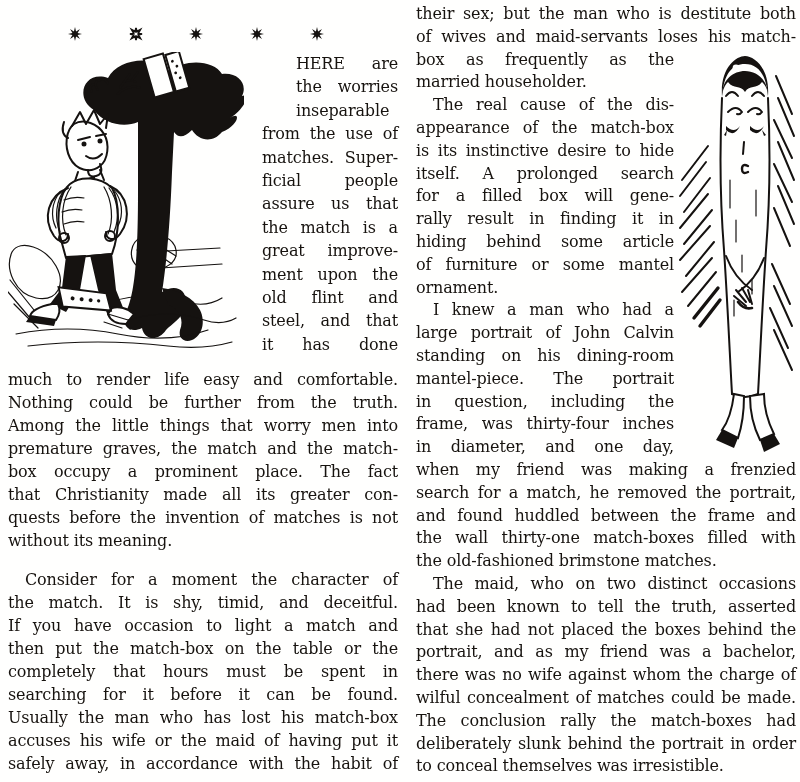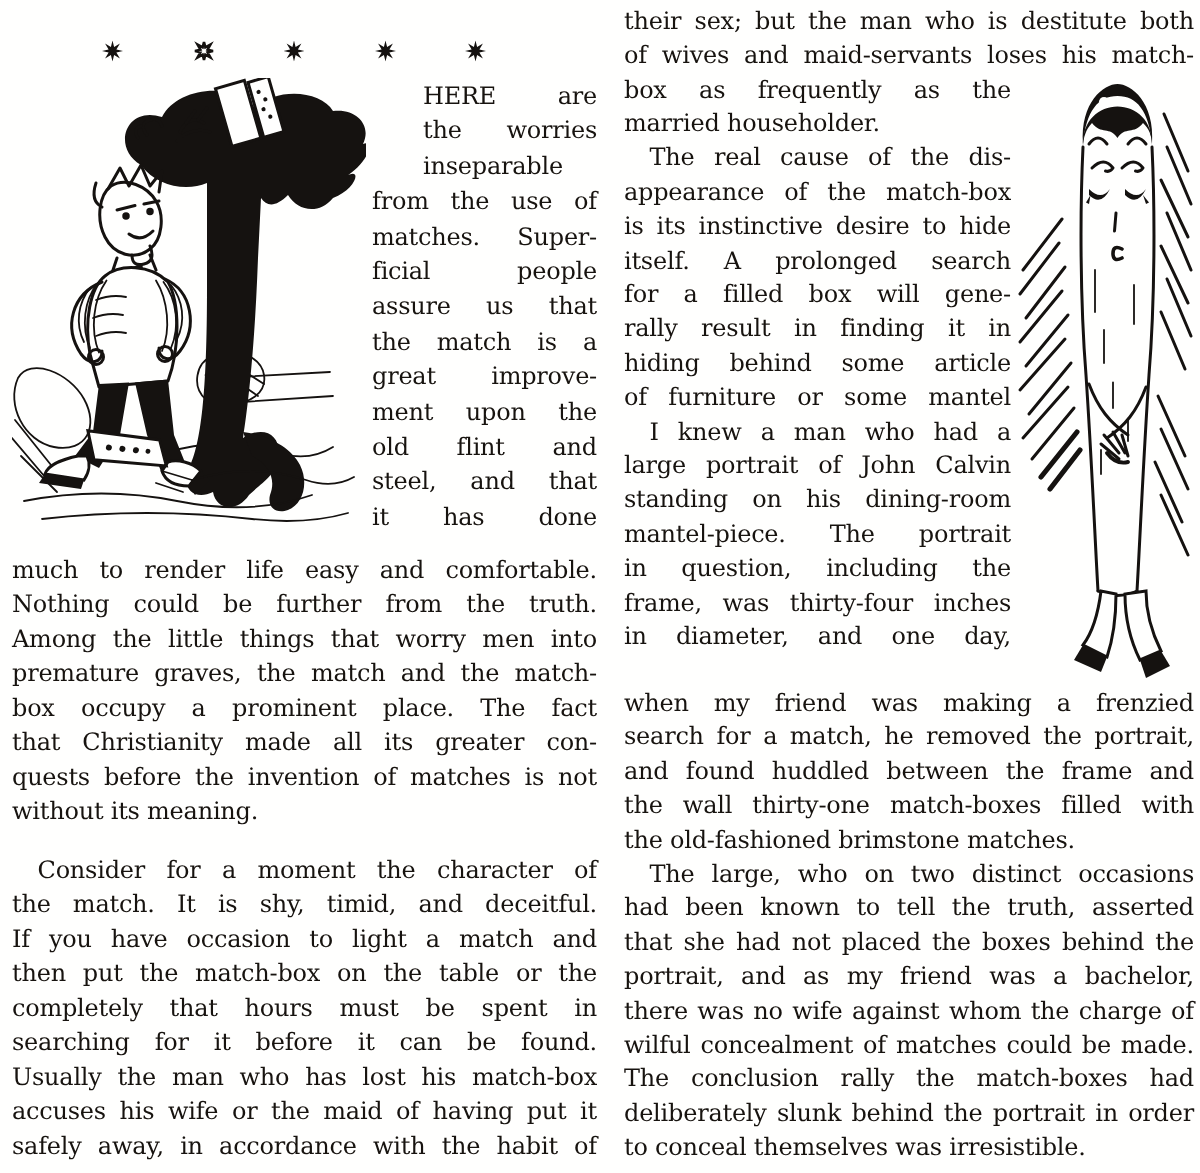--- a/index.html
+++ b/index.html
@@ -9,21 +9,21 @@
     font-family:"DejaVu Serif","Liberation Serif",serif;
     font-size:16px;letter-spacing:-0.15px;
   }
   .col{position:absolute;top:0;}
   .col-left{left:8px;width:390px;}
   .col-right{left:404px;top:3px;width:392px;}
 
   .ornaments{display:flex;justify-content:space-between;width:256px;height:15px;margin:27px 0 0 60px;}
   .star{width:14px;height:14px;display:block;}
 
-  .dropcap-row{display:flex;margin-top:10px;height:304px;}
+  .dropcap-row{display:flex;margin-top:10px;height:304px;gap:14px;}
   .illus-left{width:236px;height:304px;flex:0 0 auto;}
   .wrap-text{width:150px;margin-left:4px;}
   .wrap-text .line{line-height:23.4px;}
   .wrap-indent{padding-left:34px;}
 
   .line{text-align:justify;text-align-last:justify;}
   .line.end-left{text-align-last:left;}
   .line.first-indent{text-indent:17px;}
 
   .col-left .para{margin-top:16px;}
@@ -239,20 +239,21 @@
           </div>
         <div class="para">
             <div class="line first-indent">The real cause of the dis-</div>
             <div class="line">appearance of the match-box</div>
             <div class="line">is its instinctive desire to hide</div>
             <div class="line">itself. A prolonged search</div>
             <div class="line">for a filled box will gene-</div>
             <div class="line">rally result in finding it in</div>
             <div class="line">hiding behind some article</div>
             <div class="line">of furniture or some mantel</div>
+            <div class="line end-left">ornament.</div>
           </div>
         <div class="para">
             <div class="line first-indent">I knew a man who had a</div>
             <div class="line">large portrait of John Calvin</div>
             <div class="line">standing on his dining-room</div>
             <div class="line">mantel-piece. The portrait</div>
             <div class="line">in question, including the</div>
             <div class="line">frame, was thirty-four inches</div>
             <div class="line">in diameter, and one day,</div>
           </div>
@@ -350,21 +351,21 @@
     </div>
 
     <div class="para">
         <div class="line">when my friend was making a frenzied</div>
         <div class="line">search for a match, he removed the portrait,</div>
         <div class="line">and found huddled between the frame and</div>
         <div class="line">the wall thirty-one match-boxes filled with</div>
         <div class="line end-left">the old-fashioned brimstone matches.</div>
       </div>
     <div class="para">
-        <div class="line first-indent">The large, who on two distinct occasions</div>
+        <div class="line first-indent">The maid, who on two distinct occasions</div>
         <div class="line">had been known to tell the truth, asserted</div>
         <div class="line">that she had not placed the boxes behind the</div>
         <div class="line">portrait, and as my friend was a bachelor,</div>
         <div class="line">there was no wife against whom the charge of</div>
         <div class="line">wilful concealment of matches could be made.</div>
         <div class="line">The conclusion rally the match-boxes had</div>
         <div class="line">deliberately slunk behind the portrait in order</div>
         <div class="line end-left">to conceal themselves was irresistible.</div>
       </div>
   </div>

